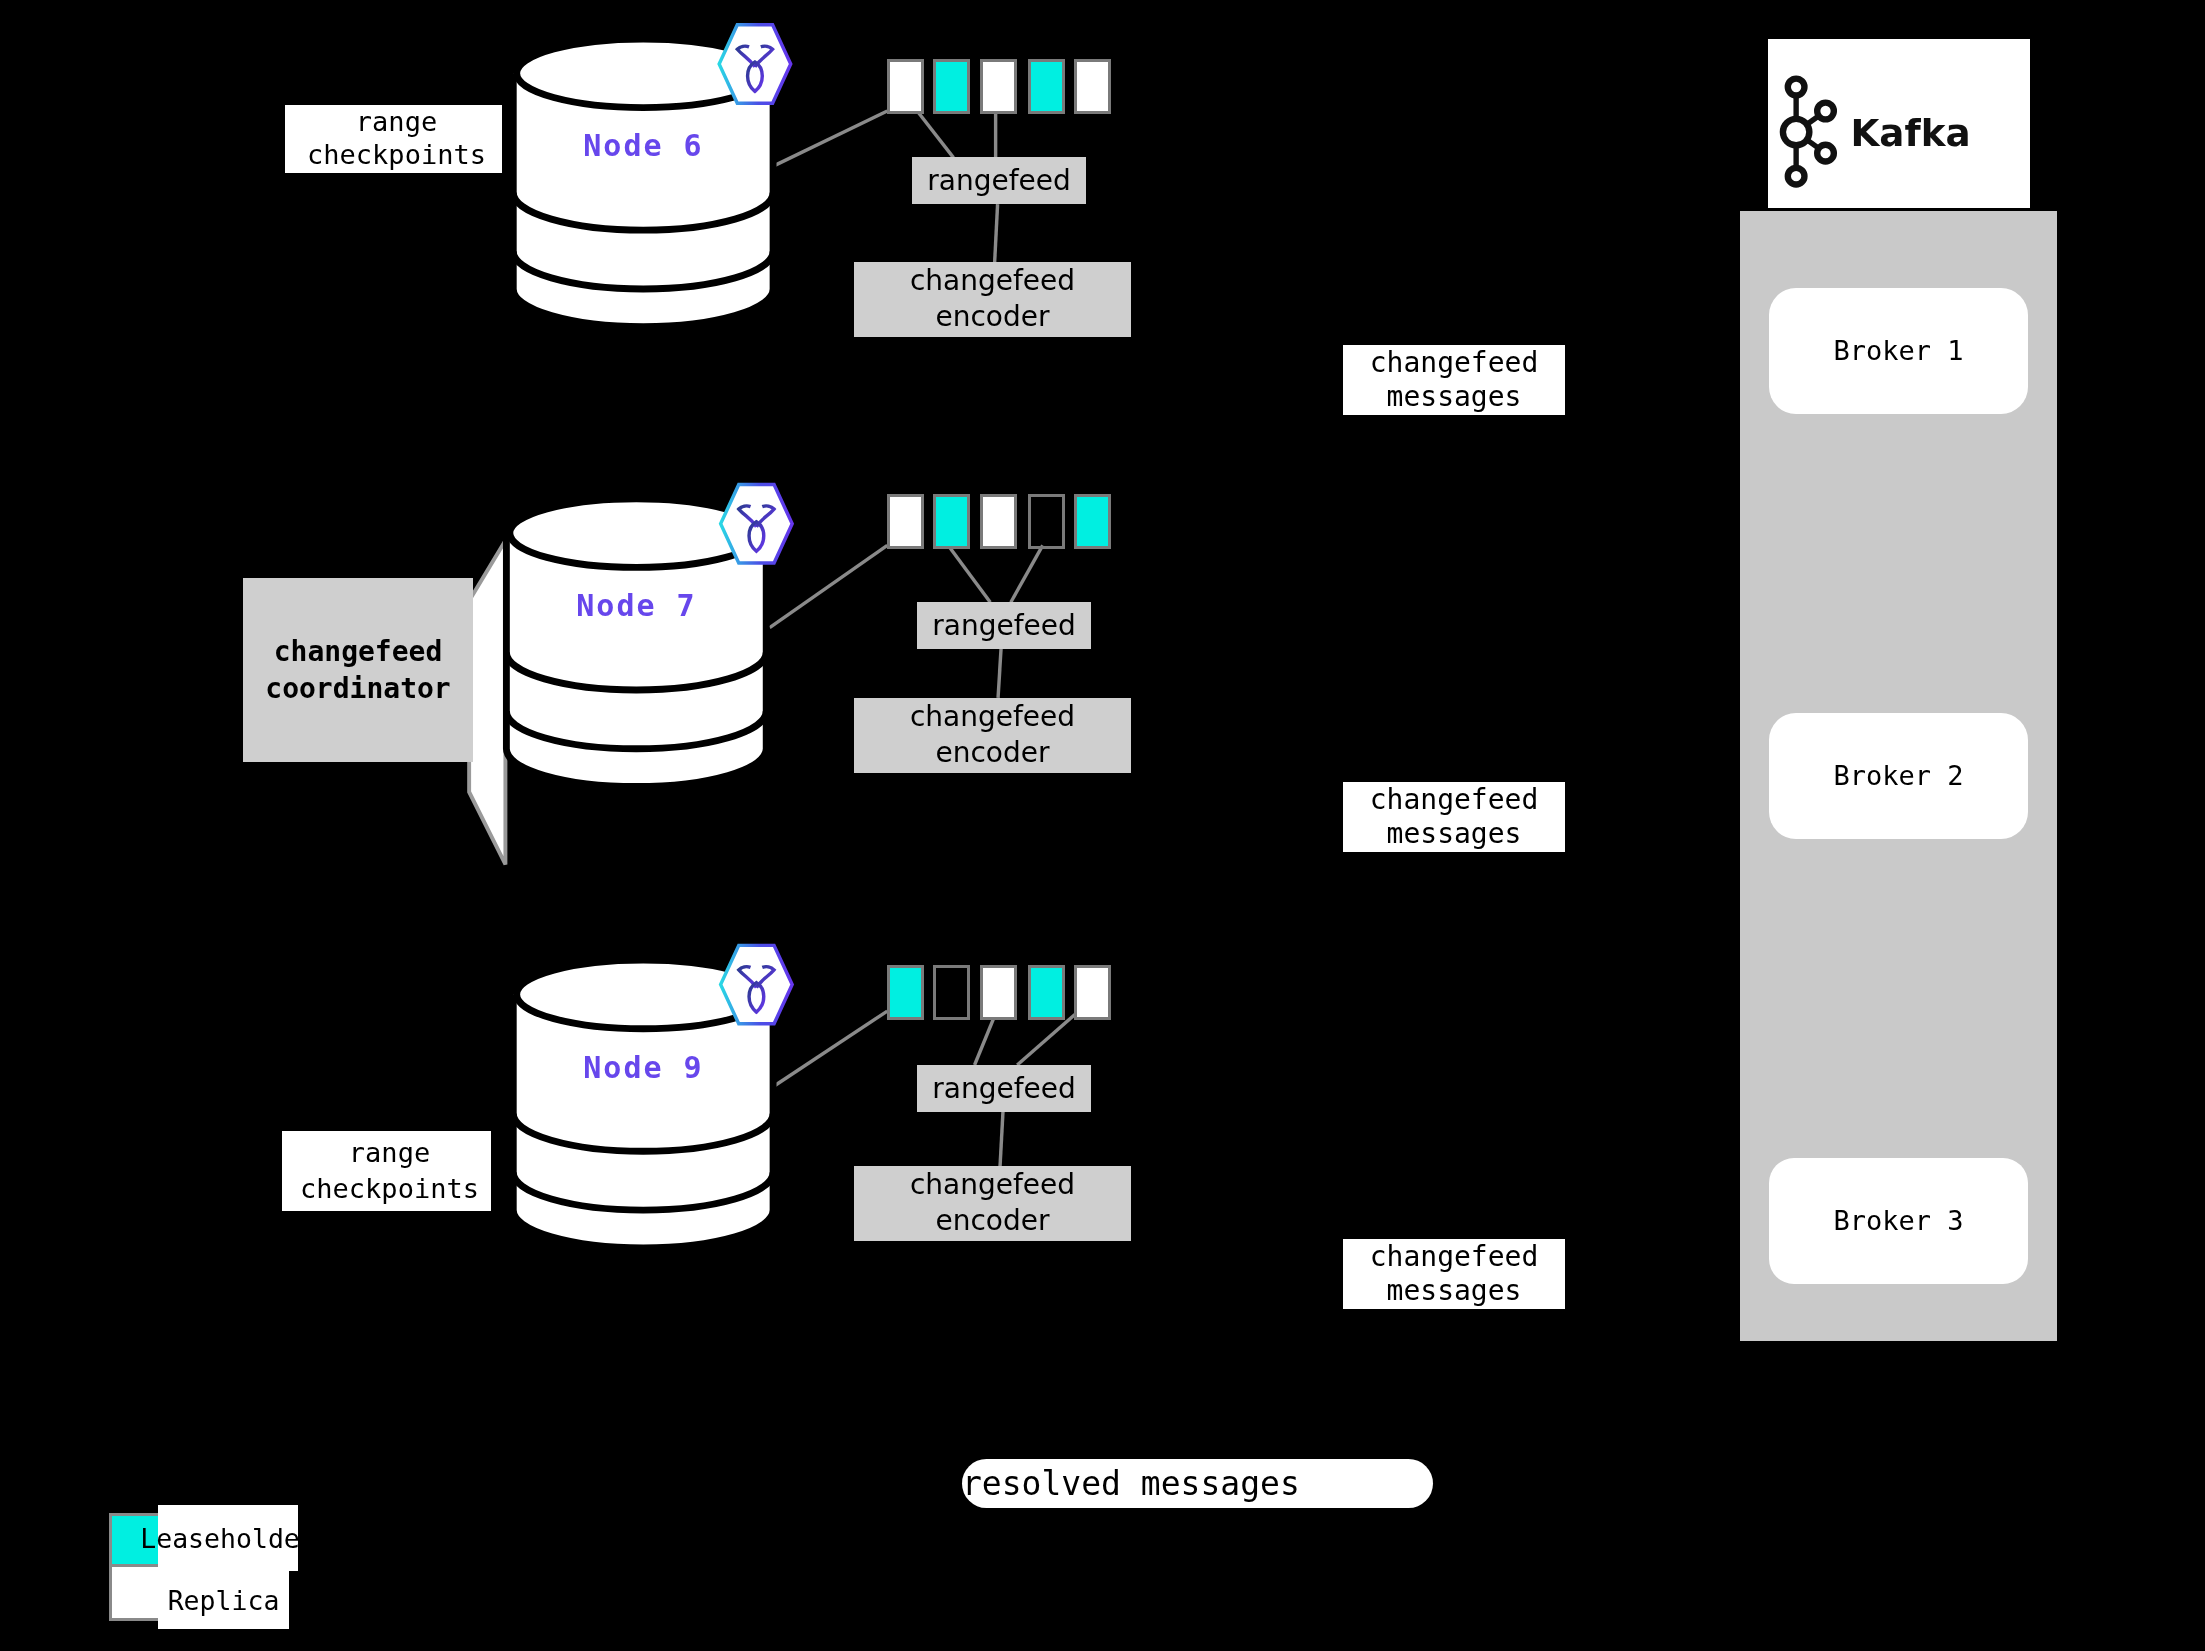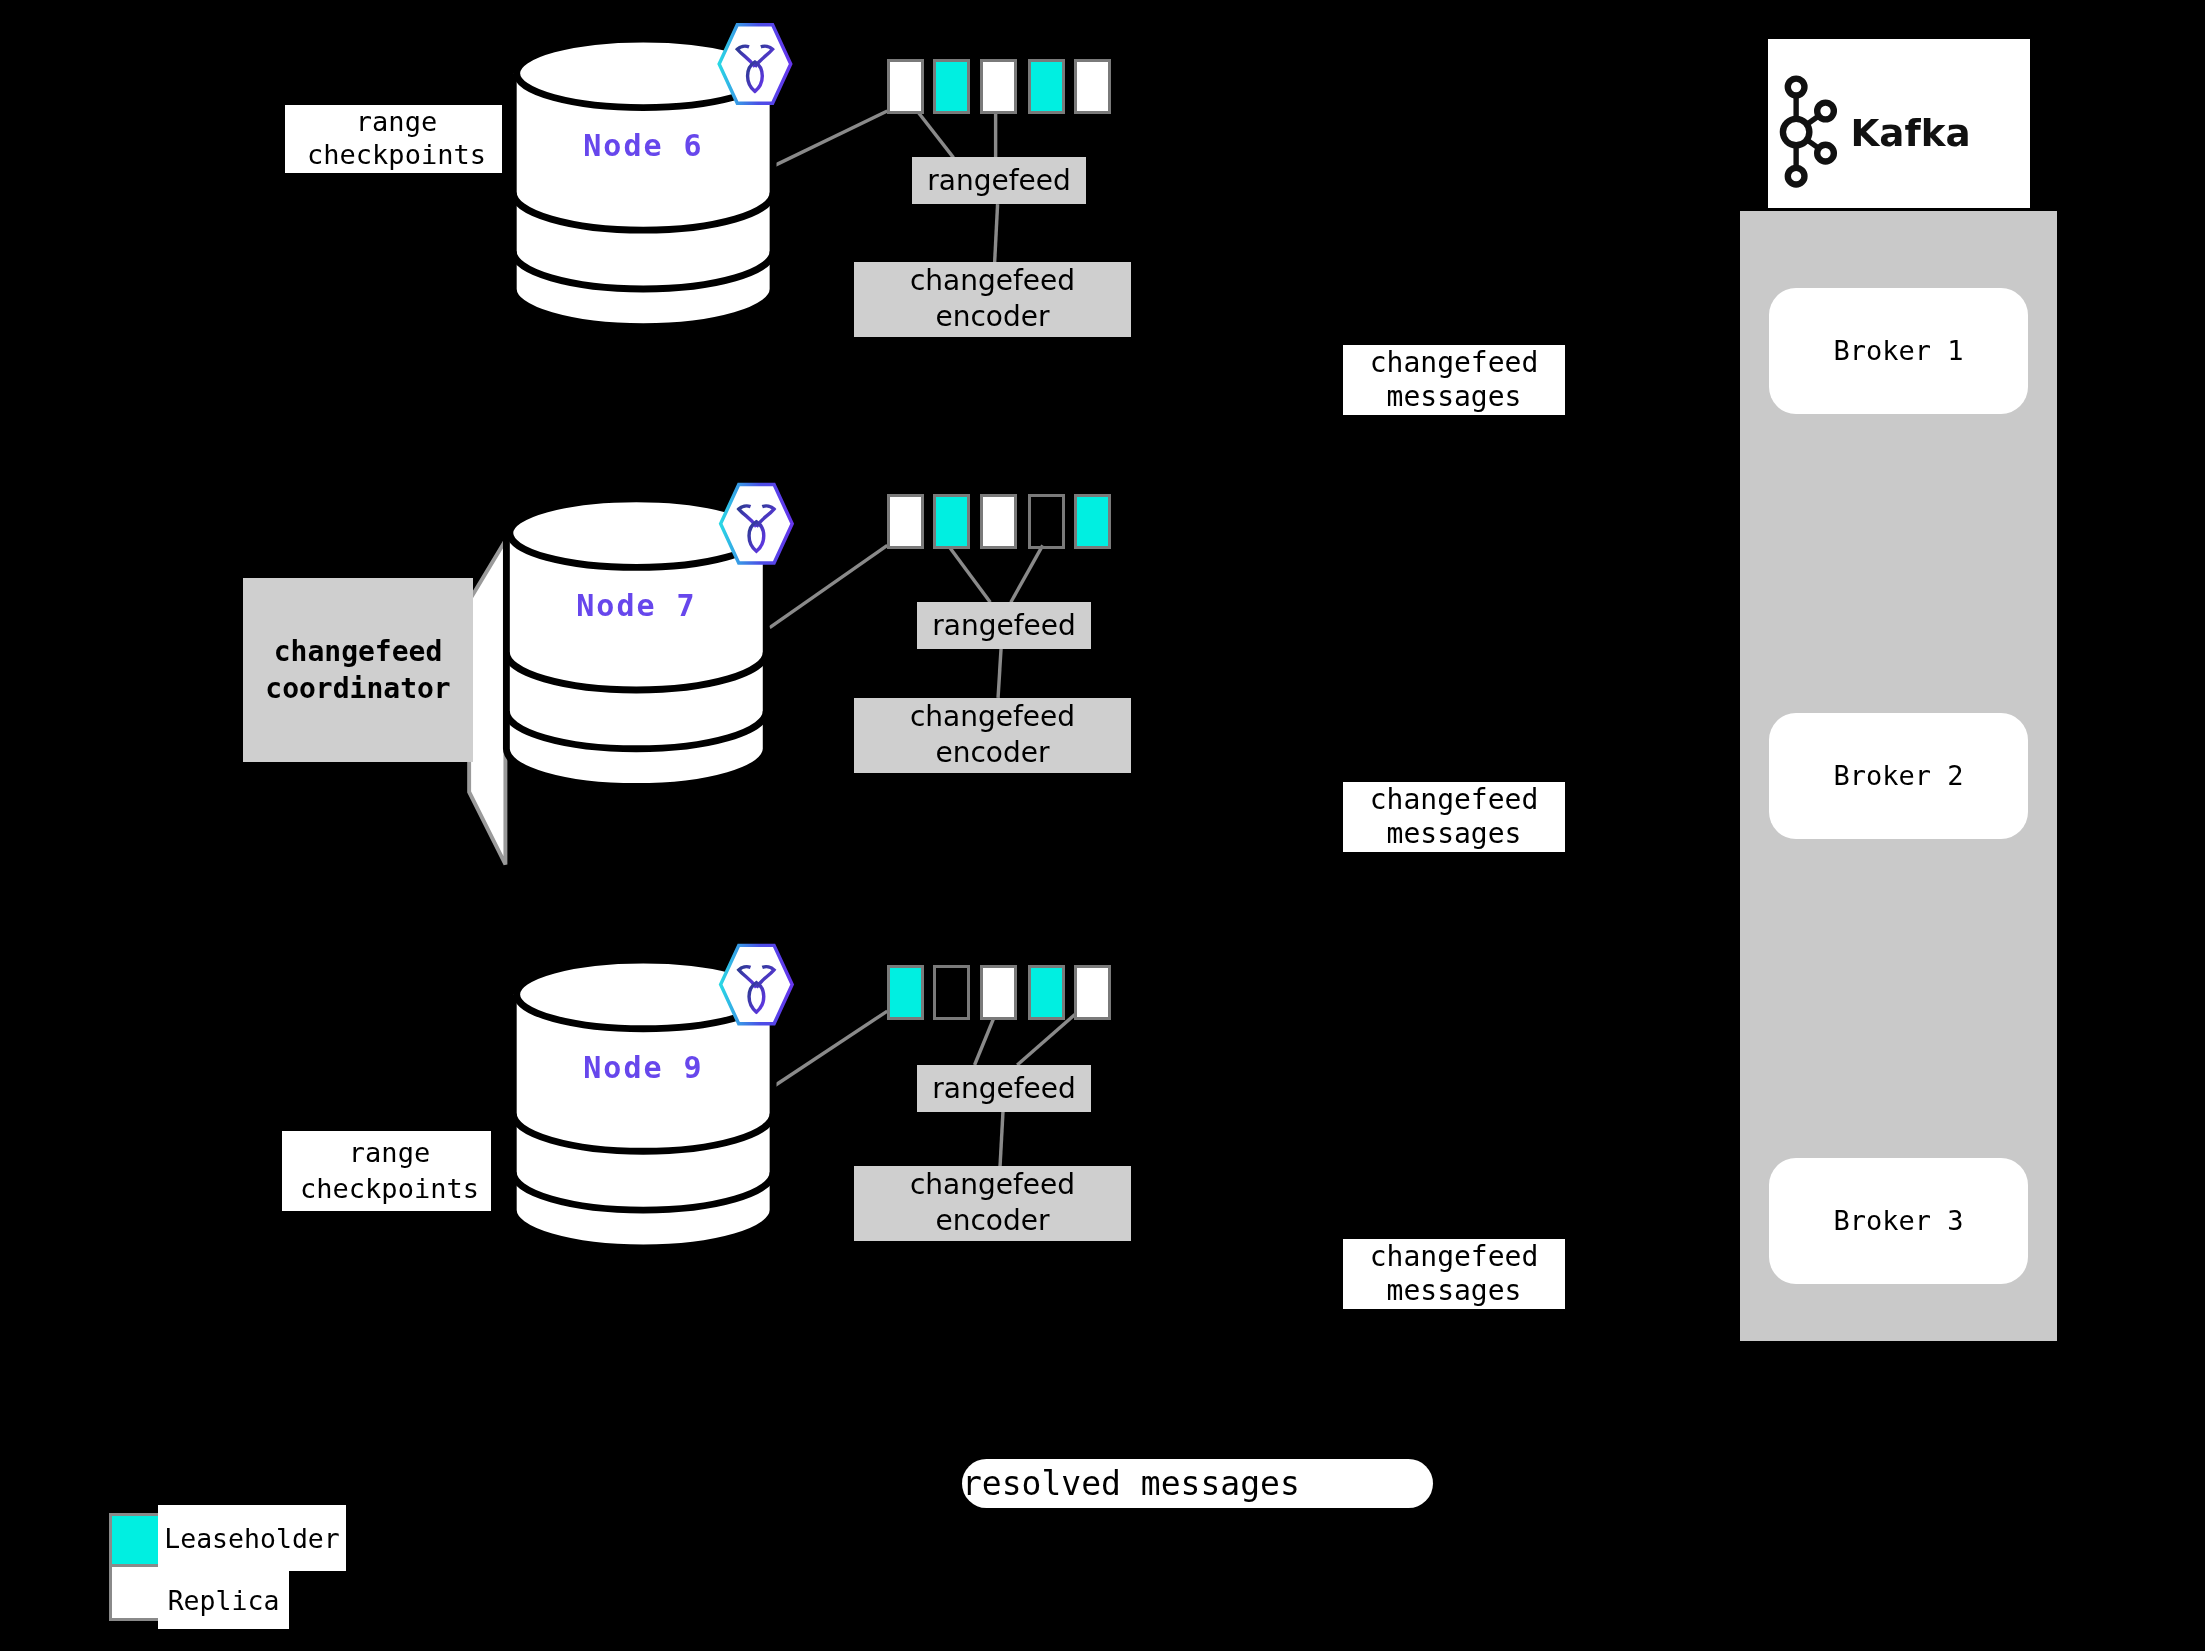--- a/index.html
+++ b/index.html
@@ -206,23 +206,23 @@
         <circle cx="117" cy="233" r="17"></circle>
       </g>
       <text x="168" y="218" font-family="DejaVu Sans, sans-serif" font-weight="bold" font-size="76" fill="#111">Kafka</text>
     </svg>
   </div>
 
   <div class="abs container-gray" style="left:1740px;top:211px;width:317px;height:1130px;"></div>
 
   <div class="abs broker" style="left:1769px;top:288px;width:259px;height:126px;border-radius:27px;">Broker 1</div>
   <div class="abs broker" style="left:1769px;top:713px;width:259px;height:126px;">Broker 2</div>
-  <div class="abs broker" style="left:1769px;top:1158px;width:259px;height:126px;">Broker 3</div>
+  <div class="abs broker" style="left:1769px;top:1158px;width:259px;height:126px;border-radius:25px;">Broker 3</div>
 
   <div class="abs pill" style="left:962px;top:1459px;width:471px;height:49px;">resolved messages</div>
 
   <div class="legend-sq leaseholder" style="left:109px;top:1513px;"></div>
   <div class="legend-sq replica" style="left:109px;top:1564px;"></div>
-  <div class="abs legend-label" style="left:158px;top:1505px;width:188px;height:66px;">Leaseholder</div>
+  <div class="abs legend-label" style="left:158px;top:1505px;width:140px;height:66px;">Leaseholder</div>
   <div class="abs legend-label" style="left:158px;top:1571px;width:131px;height:58px;">Replica</div>
 
 </div>
 
 
 </body></html>

